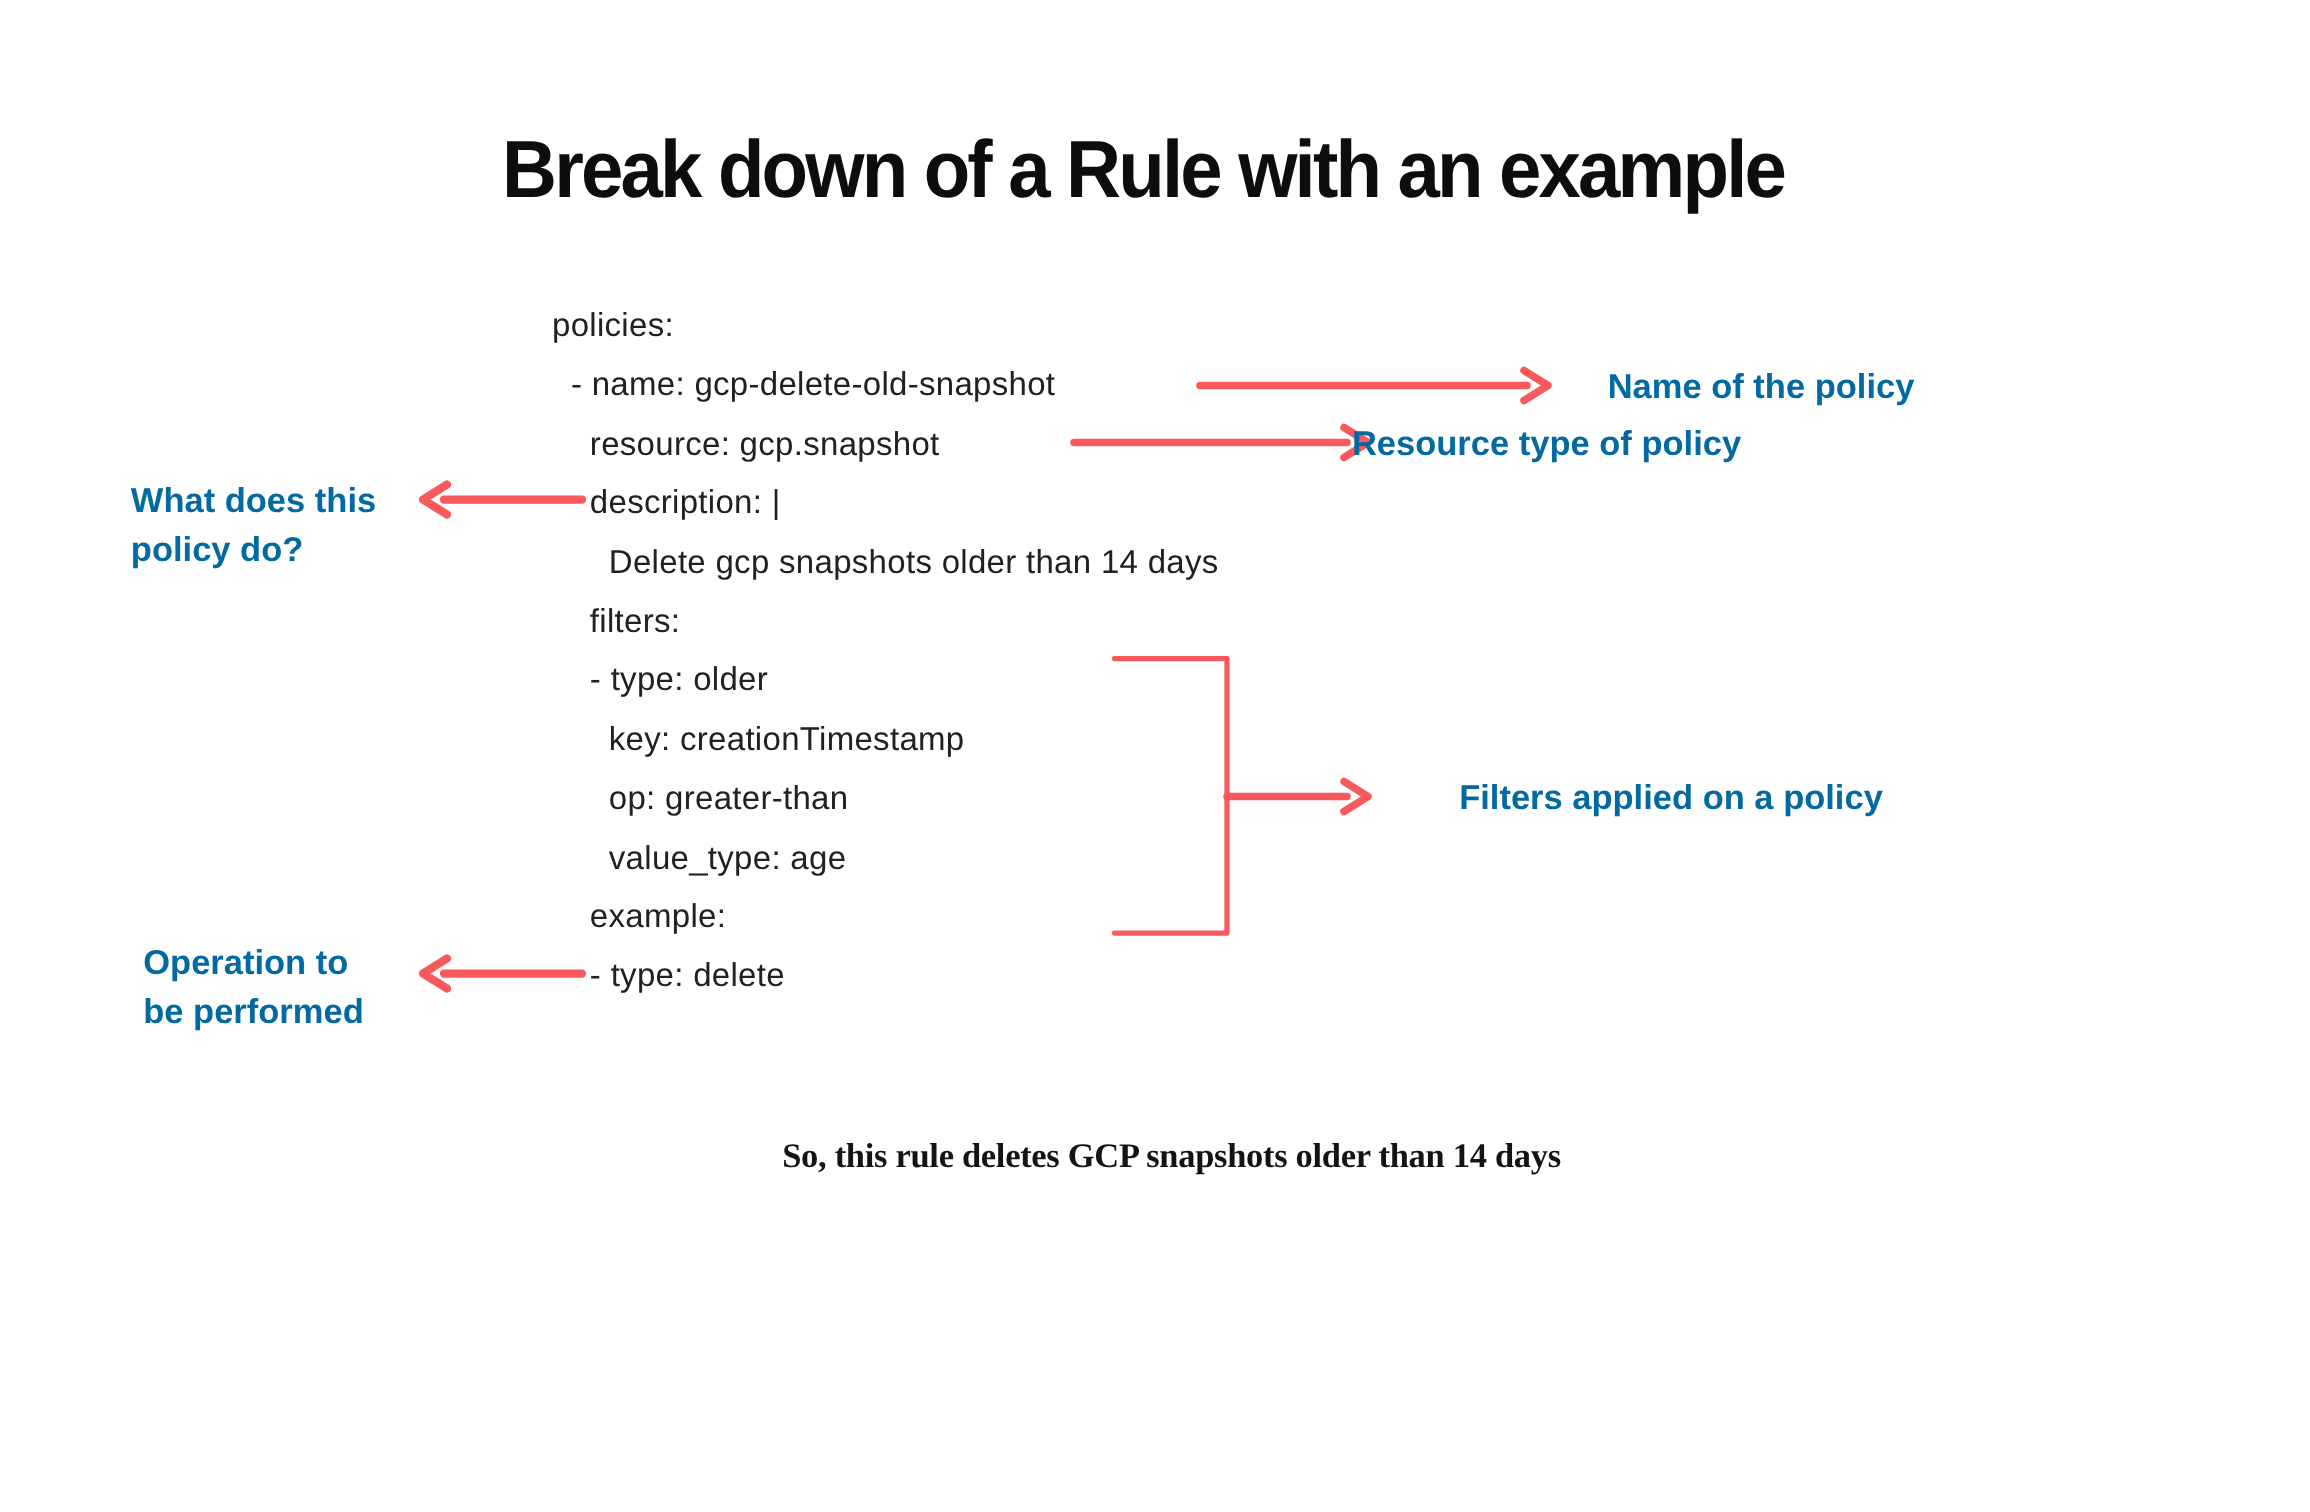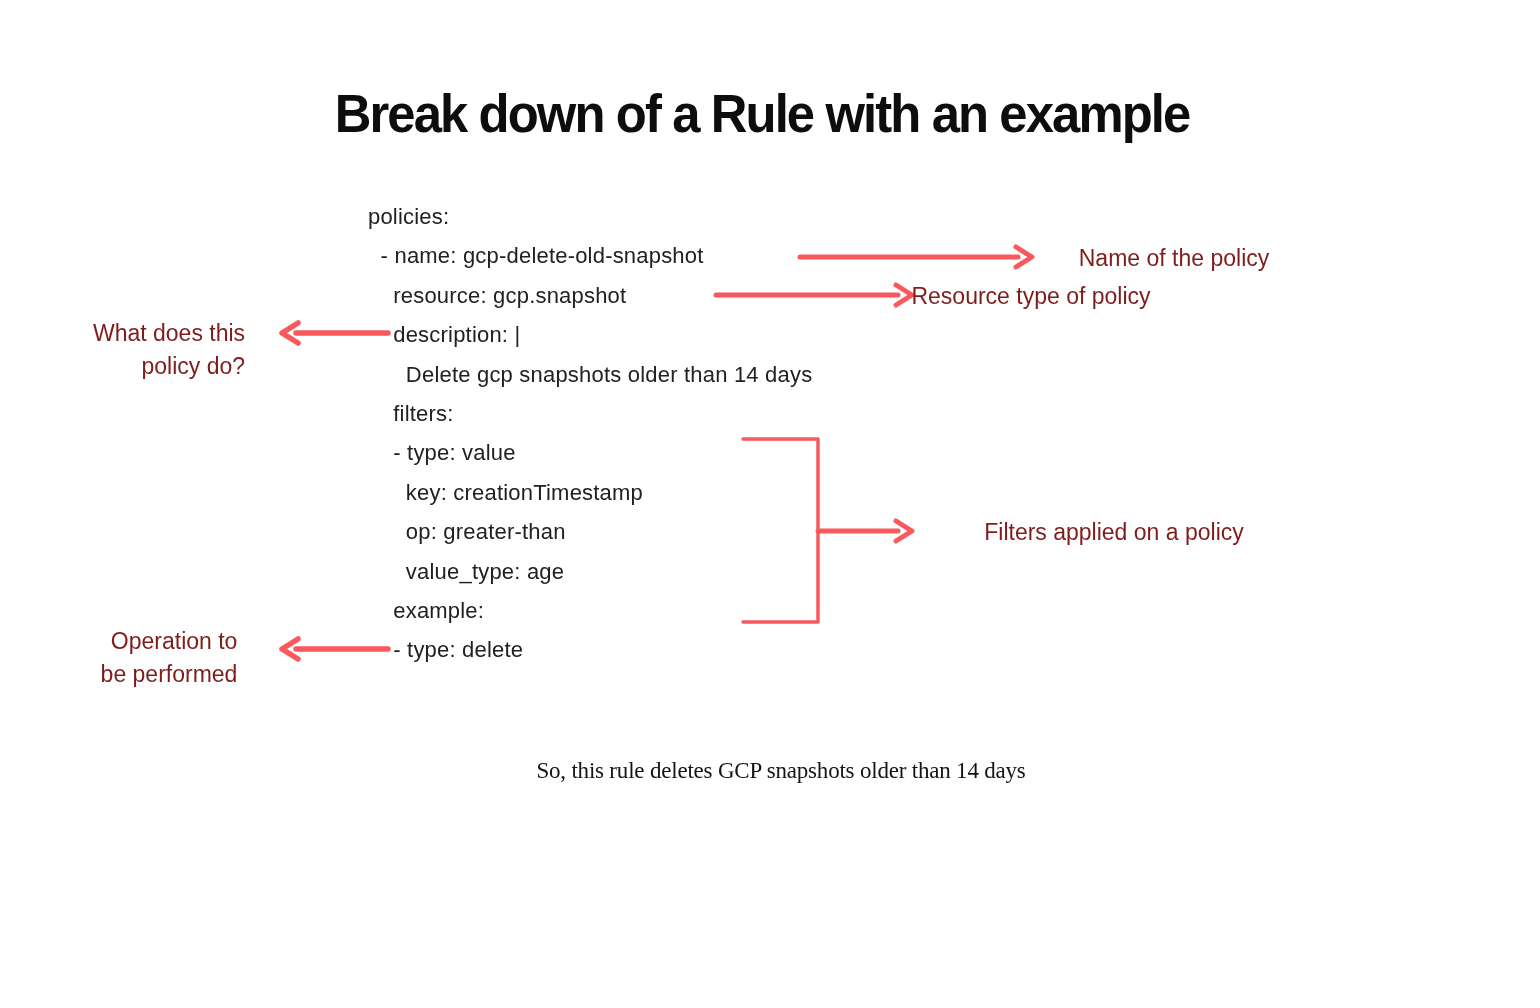--- a/index.html
+++ b/index.html
@@ -43,59 +43,59 @@
   }
   .overlay {
     position: absolute;
     left: 0;
     top: 0;
     pointer-events: none;
   }
   .callout {
     position: absolute;
     transform: translate(-50%, -50%);
-    color: #7f1d1d;
-    font-weight: normal;
+    color: #0369a1;
+    font-weight: bold;
     font-size: 23px;
     line-height: 33px;
-    text-align: right;
+    text-align: left;
     white-space: pre-line;
     font-family: "Liberation Sans", sans-serif;
   }
   .callout.single {
     white-space: nowrap;
   }
   .conclusion {
     position: absolute;
     left: 781px;
     top: 771px;
     transform: translate(-50%, -50%);
     font-family: "Liberation Serif", serif;
-    font-weight: 400;
+    font-weight: 700;
     font-size: 23px;
     color: #141414;
     white-space: nowrap;
     letter-spacing: -0.2px;
   }
 </style>
 </head>
 <body>
 
 <div class="canvas">
 
   <h1 class="title">Break down of a Rule with an example</h1>
 
   <div class="code-block">
     <div class="code-line">policies:</div>
     <div class="code-line">  - name: gcp-delete-old-snapshot</div>
     <div class="code-line">    resource: gcp.snapshot</div>
     <div class="code-line">    description: |</div>
     <div class="code-line">      Delete gcp snapshots older than 14 days</div>
     <div class="code-line">    filters:</div>
-    <div class="code-line">    - type: value</div>
+    <div class="code-line">    - type: older</div>
     <div class="code-line">      key: creationTimestamp</div>
     <div class="code-line">      op: greater-than</div>
     <div class="code-line">      value_type: age</div>
     <div class="code-line">    example:</div>
     <div class="code-line">    - type: delete</div>
   </div>
 
   <svg class="overlay" width="1540" height="1008" viewBox="0 0 1540 1008" fill="none" stroke="#F8595D" stroke-linecap="round" stroke-linejoin="round">
 
     <g>

